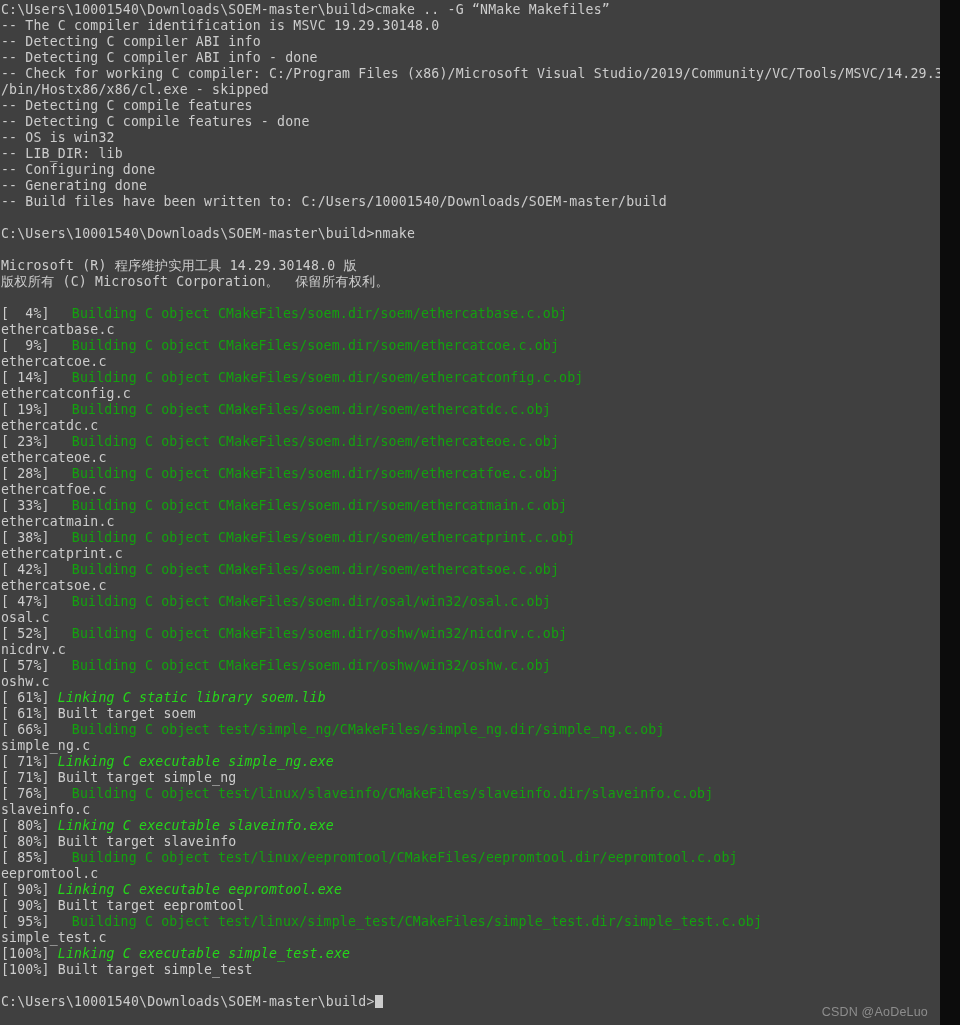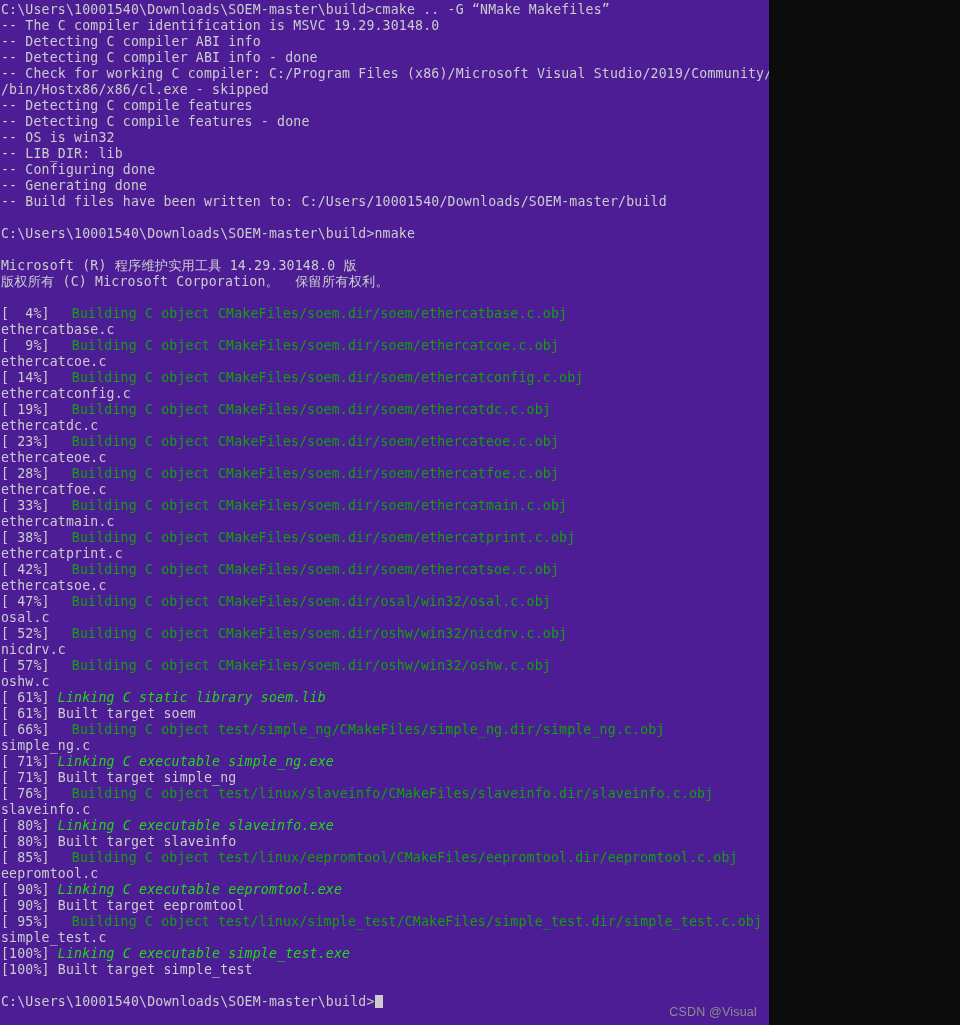--- a/index.html
+++ b/index.html
@@ -9,23 +9,23 @@
     background: #0c0c0c;
   }
   body {
     width: 960px;
     height: 1025px;
     overflow: hidden;
     font-family: "DejaVu Sans Mono", "Liberation Mono", monospace;
   }
   #terminal {
     position: relative;
-    width: 769px;
+    width: 940px;
     height: 1025px;
-    background: #4c1d95;
+    background: #404040;
     padding: 0;
     box-sizing: border-box;
     overflow: hidden;
   }
   #console-output {
     display: block;
     padding: 2px 0 0 1px;
     font-family: "DejaVu Sans Mono", "Liberation Mono", monospace;
     font-size: 13.2px;
     line-height: 16px;
@@ -64,14 +64,14 @@
     color: #8d8d8d;
     letter-spacing: 0.2px;
     white-space: pre;
   }
 </style>
 </head>
 <body>
 
 <div id="terminal">
   <div id="console-output"><div class="line"><span class="seg c-white">C:\Users\10001540\Downloads\SOEM-master\build&gt;cmake .. -G “NMake Makefiles”</span></div><div class="line"><span class="seg c-white">-- The C compiler identification is MSVC 19.29.30148.0</span></div><div class="line"><span class="seg c-white">-- Detecting C compiler ABI info</span></div><div class="line"><span class="seg c-white">-- Detecting C compiler ABI info - done</span></div><div class="line"><span class="seg c-white">-- Check for working C compiler: C:/Program Files (x86)/Microsoft Visual Studio/2019/Community/VC/Tools/MSVC/14.29.30133</span></div><div class="line"><span class="seg c-white">/bin/Hostx86/x86/cl.exe - skipped</span></div><div class="line"><span class="seg c-white">-- Detecting C compile features</span></div><div class="line"><span class="seg c-white">-- Detecting C compile features - done</span></div><div class="line"><span class="seg c-white">-- OS is win32</span></div><div class="line"><span class="seg c-white">-- LIB_DIR: lib</span></div><div class="line"><span class="seg c-white">-- Configuring done</span></div><div class="line"><span class="seg c-white">-- Generating done</span></div><div class="line"><span class="seg c-white">-- Build files have been written to: C:/Users/10001540/Downloads/SOEM-master/build</span></div><div class="line blank"></div><div class="line"><span class="seg c-white">C:\Users\10001540\Downloads\SOEM-master\build&gt;nmake</span></div><div class="line blank"></div><div class="line"><span class="seg c-white">Microsoft (R) 程序维护实用工具 14.29.30148.0 版</span></div><div class="line"><span class="seg c-white">版权所有 (C) Microsoft Corporation。  保留所有权利。</span></div><div class="line blank"></div><div class="line"><span class="seg c-white">[  4%] </span><span class="seg c-green">Building C object CMakeFiles/soem.dir/soem/ethercatbase.c.obj</span></div><div class="line"><span class="seg c-white">ethercatbase.c</span></div><div class="line"><span class="seg c-white">[  9%] </span><span class="seg c-green">Building C object CMakeFiles/soem.dir/soem/ethercatcoe.c.obj</span></div><div class="line"><span class="seg c-white">ethercatcoe.c</span></div><div class="line"><span class="seg c-white">[ 14%] </span><span class="seg c-green">Building C object CMakeFiles/soem.dir/soem/ethercatconfig.c.obj</span></div><div class="line"><span class="seg c-white">ethercatconfig.c</span></div><div class="line"><span class="seg c-white">[ 19%] </span><span class="seg c-green">Building C object CMakeFiles/soem.dir/soem/ethercatdc.c.obj</span></div><div class="line"><span class="seg c-white">ethercatdc.c</span></div><div class="line"><span class="seg c-white">[ 23%] </span><span class="seg c-green">Building C object CMakeFiles/soem.dir/soem/ethercateoe.c.obj</span></div><div class="line"><span class="seg c-white">ethercateoe.c</span></div><div class="line"><span class="seg c-white">[ 28%] </span><span class="seg c-green">Building C object CMakeFiles/soem.dir/soem/ethercatfoe.c.obj</span></div><div class="line"><span class="seg c-white">ethercatfoe.c</span></div><div class="line"><span class="seg c-white">[ 33%] </span><span class="seg c-green">Building C object CMakeFiles/soem.dir/soem/ethercatmain.c.obj</span></div><div class="line"><span class="seg c-white">ethercatmain.c</span></div><div class="line"><span class="seg c-white">[ 38%] </span><span class="seg c-green">Building C object CMakeFiles/soem.dir/soem/ethercatprint.c.obj</span></div><div class="line"><span class="seg c-white">ethercatprint.c</span></div><div class="line"><span class="seg c-white">[ 42%] </span><span class="seg c-green">Building C object CMakeFiles/soem.dir/soem/ethercatsoe.c.obj</span></div><div class="line"><span class="seg c-white">ethercatsoe.c</span></div><div class="line"><span class="seg c-white">[ 47%] </span><span class="seg c-green">Building C object CMakeFiles/soem.dir/osal/win32/osal.c.obj</span></div><div class="line"><span class="seg c-white">osal.c</span></div><div class="line"><span class="seg c-white">[ 52%] </span><span class="seg c-green">Building C object CMakeFiles/soem.dir/oshw/win32/nicdrv.c.obj</span></div><div class="line"><span class="seg c-white">nicdrv.c</span></div><div class="line"><span class="seg c-white">[ 57%] </span><span class="seg c-green">Building C object CMakeFiles/soem.dir/oshw/win32/oshw.c.obj</span></div><div class="line"><span class="seg c-white">oshw.c</span></div><div class="line"><span class="seg c-white">[ 61%] </span><span class="seg c-bgreen">Linking C static library soem.lib</span></div><div class="line"><span class="seg c-white">[ 61%] Built target soem</span></div><div class="line"><span class="seg c-white">[ 66%] </span><span class="seg c-green">Building C object test/simple_ng/CMakeFiles/simple_ng.dir/simple_ng.c.obj</span></div><div class="line"><span class="seg c-white">simple_ng.c</span></div><div class="line"><span class="seg c-white">[ 71%] </span><span class="seg c-bgreen">Linking C executable simple_ng.exe</span></div><div class="line"><span class="seg c-white">[ 71%] Built target simple_ng</span></div><div class="line"><span class="seg c-white">[ 76%] </span><span class="seg c-green">Building C object test/linux/slaveinfo/CMakeFiles/slaveinfo.dir/slaveinfo.c.obj</span></div><div class="line"><span class="seg c-white">slaveinfo.c</span></div><div class="line"><span class="seg c-white">[ 80%] </span><span class="seg c-bgreen">Linking C executable slaveinfo.exe</span></div><div class="line"><span class="seg c-white">[ 80%] Built target slaveinfo</span></div><div class="line"><span class="seg c-white">[ 85%] </span><span class="seg c-green">Building C object test/linux/eepromtool/CMakeFiles/eepromtool.dir/eepromtool.c.obj</span></div><div class="line"><span class="seg c-white">eepromtool.c</span></div><div class="line"><span class="seg c-white">[ 90%] </span><span class="seg c-bgreen">Linking C executable eepromtool.exe</span></div><div class="line"><span class="seg c-white">[ 90%] Built target eepromtool</span></div><div class="line"><span class="seg c-white">[ 95%] </span><span class="seg c-green">Building C object test/linux/simple_test/CMakeFiles/simple_test.dir/simple_test.c.obj</span></div><div class="line"><span class="seg c-white">simple_test.c</span></div><div class="line"><span class="seg c-white">[100%] </span><span class="seg c-bgreen">Linking C executable simple_test.exe</span></div><div class="line"><span class="seg c-white">[100%] Built target simple_test</span></div><div class="line blank"></div><div class="line"><span class="seg c-white">C:\Users\10001540\Downloads\SOEM-master\build&gt;</span><span class="cursor"></span></div></div>
-  <div id="watermark">CSDN @Visual</div>
+  <div id="watermark">CSDN @AoDeLuo</div>
 </div>
 
 </body></html>

